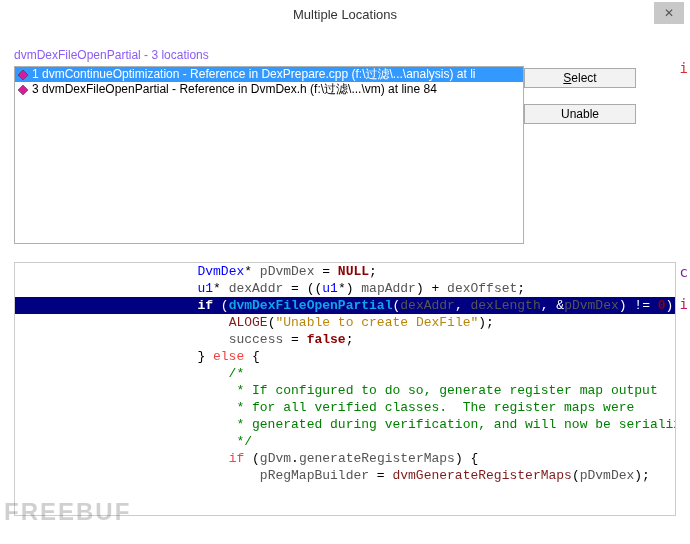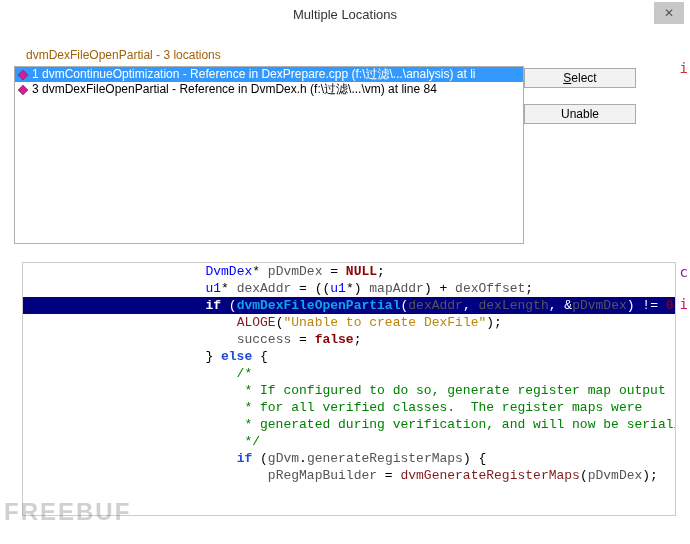--- a/index.html
+++ b/index.html
@@ -33,22 +33,22 @@
     font-size: 12px;
     text-align: center;
     line-height: 22px;
     cursor: pointer;
   }
   .dialog-body {
     padding: 10px 14px 6px 14px;
   }
   .subtitle {
     font-size: 12px;
-    color: #a16207;
-    margin: 8px 4px 4px 12px;
+    color: #8b5cf6;
+    margin: 8px 4px 4px 0;
   }
   .content-row {
     display: flex;
   }
   .list-box {
     border: 1px solid #b0b0b0;
     width: 510px;
     height: 178px;
     overflow: auto;
     background: #fff;
@@ -83,34 +83,34 @@
   .win-btn {
     border: 1px solid #aaa;
     background: #f2f2f2;
     width: 112px;
     height: 20px;
     font-size: 12px;
     cursor: pointer;
   }
   .underline-first::first-letter { text-decoration: underline; }
   .code-area {
-    margin: 12px 14px 0 22px;
+    margin: 12px 14px 0 14px;
     border: 1px solid #ccc;
     height: 254px;
     overflow: auto;
     font-family: 'Consolas', 'Courier New', monospace;
     font-size: 13px;
     line-height: 17px;
     background: #fff;
     position: relative;
     white-space: pre;
   }
   .code-line { padding: 0 4px 0 120px; }
   .kw-type { color: #0000ff; }
-  .kw-keyword { color: #1d4ed8; font-weight: bold; }
+  .kw-keyword { color: #ef4444; font-weight: normal; }
   .kw-val { color: #8b0000; font-weight: bold; }
   .kw-str { color: #b8860b; }
   .kw-func { color: #7f1d1d; }
   .kw-comment { color: #008000; }
   .highlight-line {
     background: #000080;
     color: #fff;
   }
   .highlight-line .kw-func { color: #0ea5e9; font-weight: bold; }
   .highlight-line .kw-keyword { color: #fff; font-weight: bold; }

